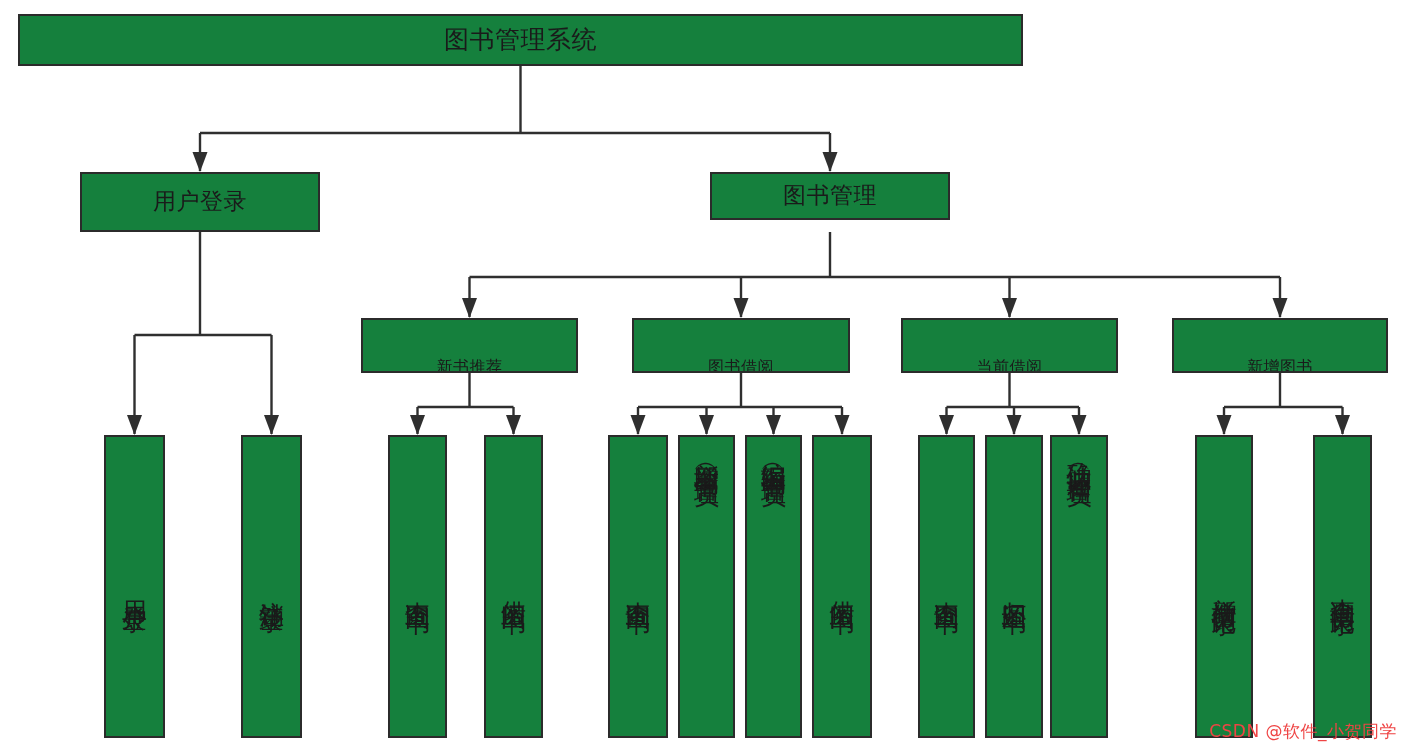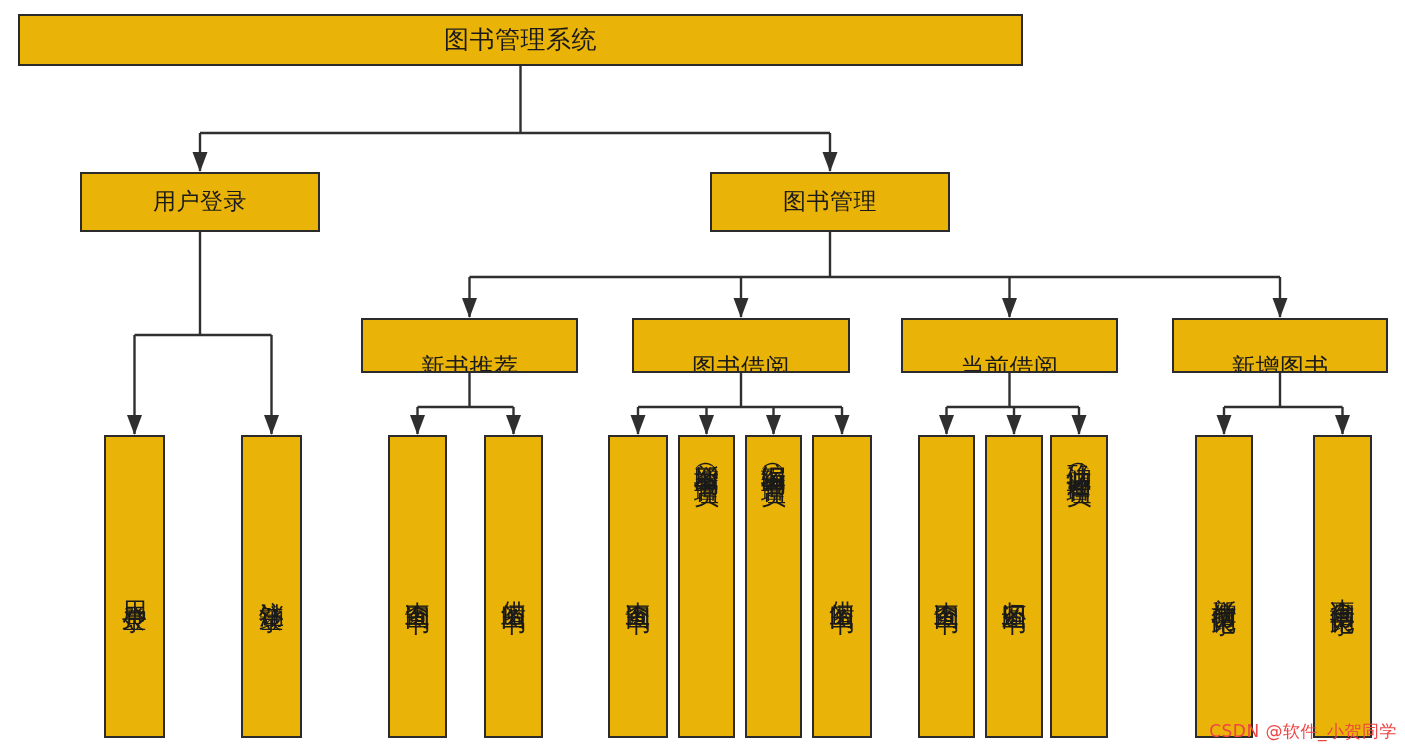--- a/index.html
+++ b/index.html
@@ -18,42 +18,42 @@
   #diagram-root {
     position: absolute;
     left: 0;
     top: 0;
     width: 1405px;
     height: 747px;
   }
   .node-box {
     position: absolute;
     box-sizing: border-box;
-    background: #eab308;
+    background: #15803d;
     border: 2px solid #2b2b2b;
     display: flex;
     align-items: center;
     justify-content: center;
     overflow: hidden;
   }
   .node-label {
     color: #1a1a1a;
     text-align: center;
     line-height: 1.18;
     white-space: nowrap;
     letter-spacing: 0.5px;
   }
   .node-root > .node-label {
     font-size: 25px;
   }
   .node-mid > .node-label {
     font-size: 23px;
   }
   .node-sub > .node-label {
-    font-size: 24px;
+    font-size: 16px;
     margin-top: 44px;
   }
   .node-leaf {
     align-items: flex-start;
     justify-content: center;
     padding-top: 0;
   }
   .node-leaf > .node-label {
     writing-mode: vertical-rl;
     text-orientation: upright;
@@ -156,21 +156,21 @@
         <path d="M 1335 415 L 1350 415 L 1342.5 435 Z" class="conn-arrow"></path>
       </g>
   </svg>
   <div id="nodes-layer">
       <div class="node-box node-root" style="left: 18px; top: 14px; width: 1005px; height: 52px;">
         <span class="node-label">图书管理系统</span>
       </div>
       <div class="node-box node-mid" style="left: 80px; top: 172px; width: 240px; height: 60px;">
         <span class="node-label">用户登录</span>
       </div>
-      <div class="node-box node-mid" style="left: 710px; top: 172px; width: 240px; height: 60px; align-items: center;">
+      <div class="node-box node-mid" style="left: 710px; top: 172px; width: 240px; height: 48px; align-items: center;">
         <span class="node-label">图书管理</span>
       </div>
       <div class="node-box node-sub" style="left: 361px; top: 318px; width: 217px; height: 55px;">
         <span class="node-label">新书推荐</span>
       </div>
       <div class="node-box node-sub" style="left: 632px; top: 318px; width: 218px; height: 55px; text-decoration: underline;">
         <span class="node-label">图书借阅</span>
       </div>
       <div class="node-box node-sub" style="left: 901px; top: 318px; width: 217px; height: 55px;">
         <span class="node-label">当前借阅</span>

